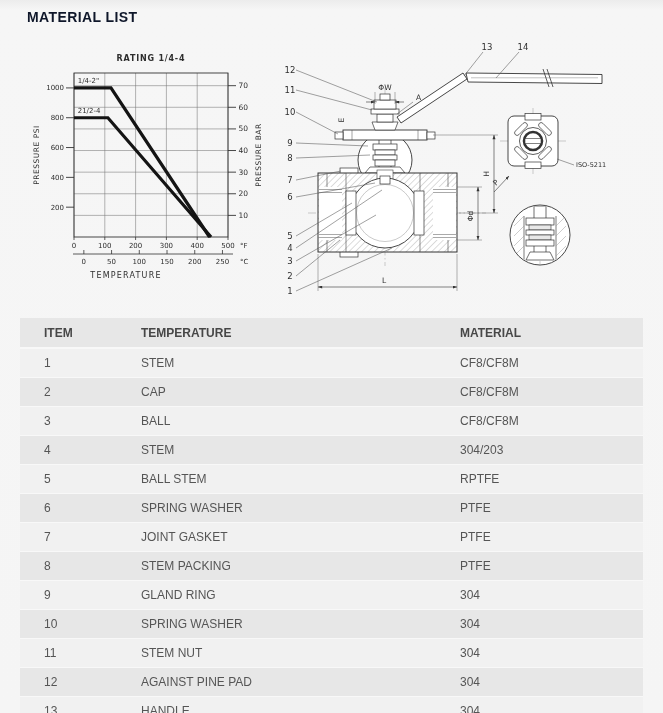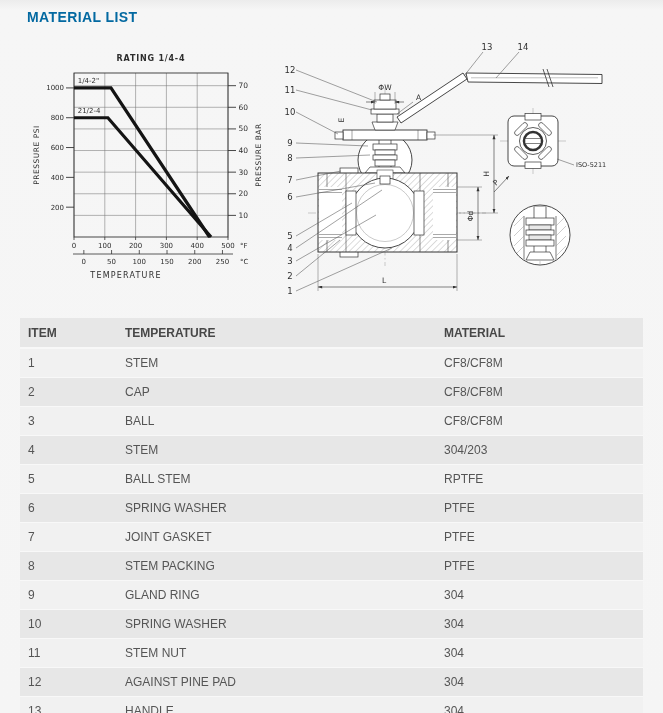--- a/index.html
+++ b/index.html
@@ -1,40 +1,40 @@
 <!DOCTYPE html>
 <html><head>
 <meta charset="utf-8">
 <style>
   html,body{margin:0;padding:0}
   body{width:663px;height:713px;position:relative;overflow:hidden;
        background:linear-gradient(#ececec,#f6f6f6 10px,#f5f5f5);
        font-family:"Liberation Sans",sans-serif}
   .page-title{position:absolute;left:27px;top:9px;font-size:14px;font-weight:bold;
-       color:#0369a1;letter-spacing:.4px}
+       color:#0f172a;letter-spacing:.4px}
   .chart-wrap{position:absolute;left:28px;top:45px;width:242px;height:250px}
   .valve-wrap{position:absolute;left:280px;top:40px;width:383px;height:270px}
   svg text{fill:#2e2e2e;font-family:"DejaVu Sans",sans-serif}
   .pn{font-size:8.5px}
   .dim{font-size:7.5px}
   .iso{font-size:6.5px}
   .oln{fill:#fff;stroke:#333;stroke-width:.9}
   .th2{fill:#fff;stroke:#333;stroke-width:.7}
   .dln{stroke:#333;stroke-width:.6;fill:none}
   .ext{stroke:#555;stroke-width:.45;fill:none}
   .ldr{stroke:#555;stroke-width:.55;fill:none}
   .cl{stroke:#999;stroke-width:.5;stroke-dasharray:8 2.5 1.5 2.5;fill:none}
   .mat-table{position:absolute;left:20px;top:318px;width:623px;border-collapse:collapse;
        font-size:12px;color:#555}
   .mat-table th{background:#e7e7e7;color:#474747;text-align:left;font-weight:bold;
        height:27px;border-bottom:2px solid #f8f8f8}
   .mat-table td{height:26px;border-bottom:1px solid #f8f8f8}
   .mat-table tr td{background:#f1f1f1}
   .mat-table tbody tr:nth-child(even) td{background:#e7e7e7}
-  .mat-table th:first-child,.mat-table td:first-child{width:95px;padding-left:8px}
+  .mat-table th:first-child,.mat-table td:first-child{width:95px;padding-left:24px}
   .mat-table th:nth-child(2),.mat-table td:nth-child(2){width:317px}
 </style>
 </head>
 <body>
 
 <div class="page-title">MATERIAL LIST</div>
 
 <div class="chart-wrap">
   <svg width="242" height="250" viewBox="0 0 242 250">
       <line x1="46" y1="28" x2="46" y2="192" stroke="#777" stroke-width="0.55"></line>

